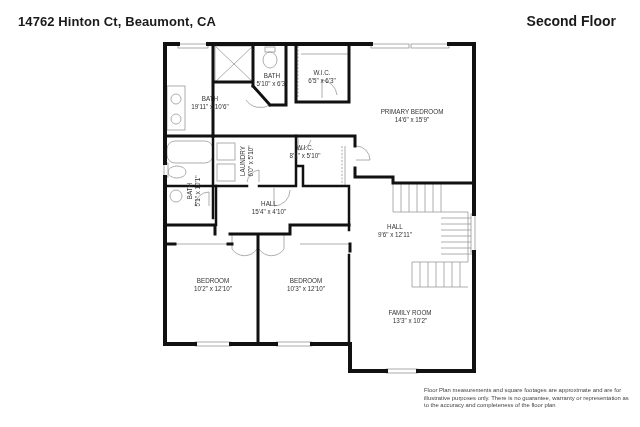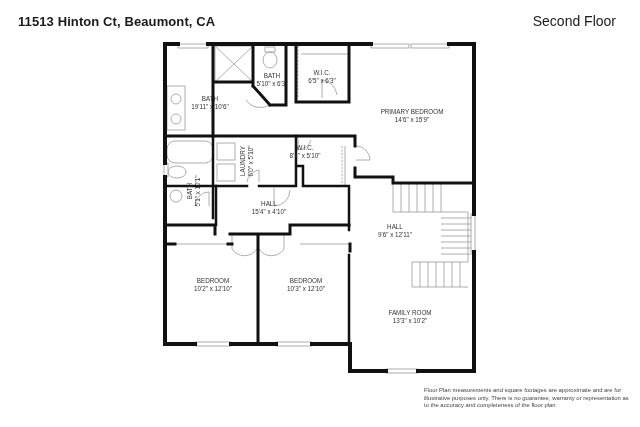--- a/index.html
+++ b/index.html
@@ -1,27 +1,27 @@
 <!DOCTYPE html>
 <html><head>
 <meta charset="utf-8">
 <style>
   html, body { margin:0; padding:0; background:#ffffff; }
   body { width:640px; height:427px; position:relative; overflow:hidden; font-family:"Liberation Sans", sans-serif; }
   .title-left { position:absolute; left:18px; top:14px; font-size:13px; font-weight:bold; color:#1a1a1a; letter-spacing:0.1px; }
-  .title-right { position:absolute; right:24px; top:13px; font-size:14px; font-weight:normal; color:#1a1a1a; }
+  .title-right { position:absolute; right:24px; top:13px; font-size:14px; font-weight:bold; color:#1a1a1a; }
   .plan { position:absolute; left:0; top:0; width:640px; height:427px; }
   .room-label { position:absolute; font-size:6.3px; color:#333; text-align:center; line-height:8px; transform:translateX(-50%); white-space:nowrap; }
   .room-label.rot { transform:translateX(-50%) rotate(-90deg); transform-origin:center center; }
   .disclaimer { position:absolute; left:424px; top:387px; width:210px; font-size:5.9px; line-height:7.6px; color:#444; }
 </style>
 </head>
 <body>
 
-<div class="title-left">11513 Hinton Ct, Beaumont, CA</div>
+<div class="title-left">14762 Hinton Ct, Beaumont, CA</div>
 <div class="title-right">Second Floor</div>
 
 <svg class="plan" viewBox="0 0 640 427" xmlns="http://www.w3.org/2000/svg">
   <g fill="none" stroke="#999" stroke-width="0.8">
 
     <rect x="215" y="46" width="38" height="36"></rect>
     <line x1="215" y1="46" x2="253" y2="82"></line>
     <line x1="253" y1="46" x2="215" y2="82"></line>
 
     <rect x="167" y="86" width="18" height="44"></rect>

